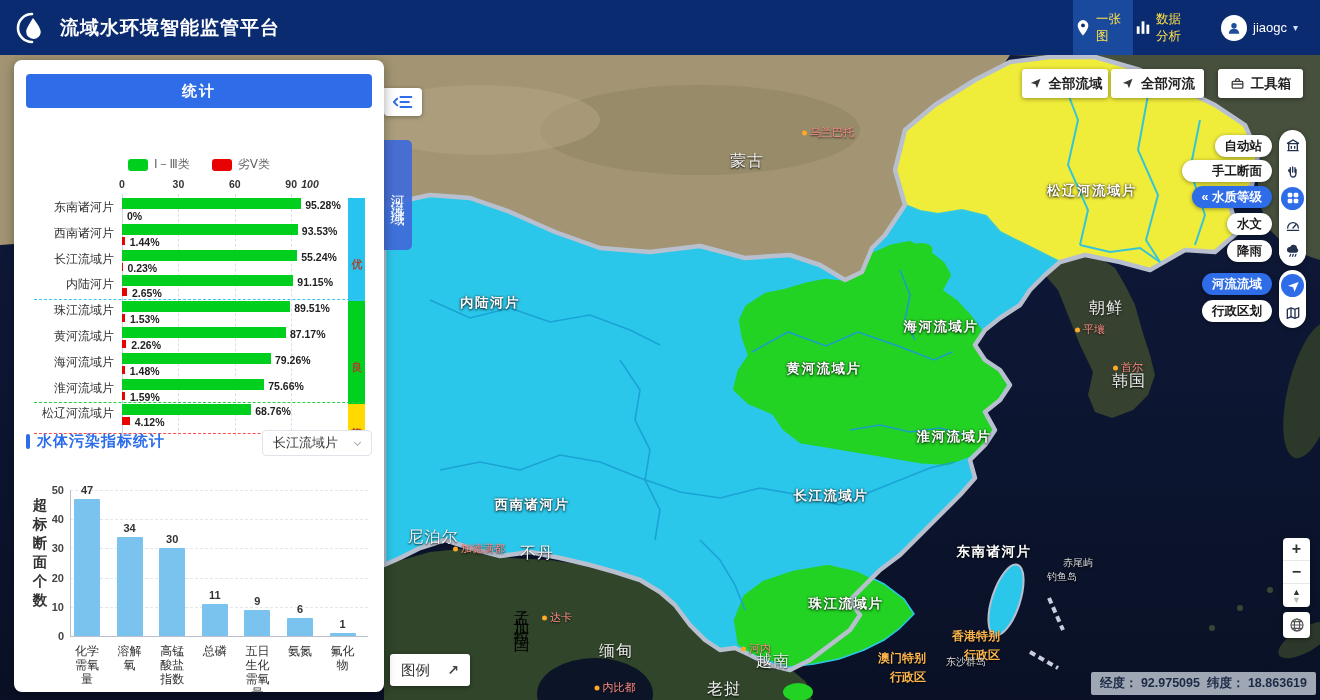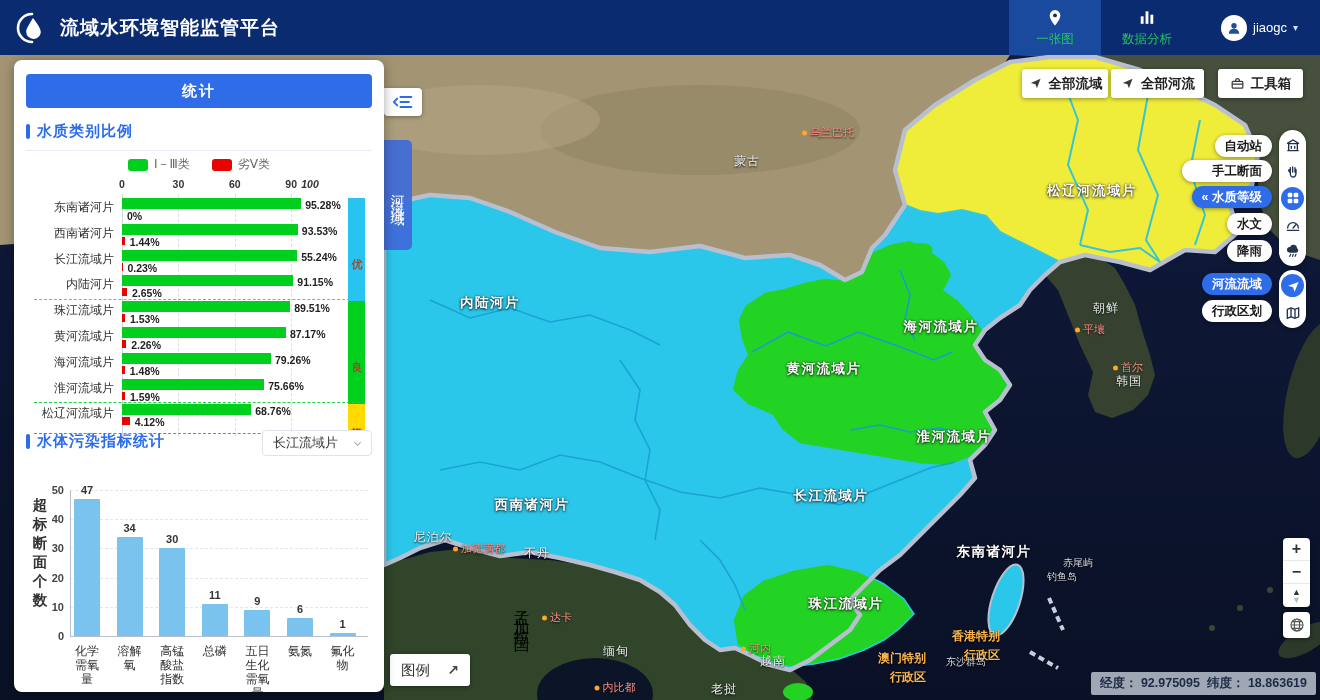--- a/index.html
+++ b/index.html
@@ -5,36 +5,36 @@
   * { margin:0; padding:0; box-sizing:border-box; }
   html,body { width:1320px; height:700px; overflow:hidden; }
   body { font-family:"Liberation Sans","DejaVu Sans",sans-serif; }
   .page { position:relative; width:1320px; height:700px; overflow:hidden; background:#0c1430; }
 
   
   .hdr { position:absolute; left:0; top:0; width:1320px; height:55px; background:#0b2b70; z-index:30; display:flex; align-items:center; }
   .logo { width:36px; height:36px; margin-left:14px; }
   .hdr-title { color:#fff; font-size:19px; font-weight:bold; letter-spacing:1px; margin-left:10px; flex:0 0 auto; }
   .hdr-spacer { flex:1; }
-  .nav-item { width:92px; height:55px; display:flex; flex-direction:column; align-items:center; justify-content:center; gap:3px; color:#22c55e; font-size:12.5px; cursor:pointer; }
+  .nav-item { width:60px; height:55px; display:flex; flex-direction:row; align-items:center; justify-content:center; gap:3px; color:#fde047; font-size:12.5px; cursor:pointer; }
   .nav-item.active { background:#1a4a9e; }
   .nav-item svg { width:20px; height:20px; }
   .user-chip { display:flex; align-items:center; gap:6px; color:#fff; font-size:13px; margin:0 22px 0 28px; cursor:pointer; }
   .avatar { width:26px; height:26px; border-radius:50%; background:#fff; display:flex; align-items:center; justify-content:center; }
   .avatar svg { width:18px; height:18px; }
   .caret { font-size:10px; color:#cfe0ff; }
 
   
   .map { position:absolute; inset:0; z-index:1; }
   .map svg.base { position:absolute; left:0; top:0; }
 
   
   .lbl { position:absolute; transform:translate(-50%,-50%); white-space:nowrap; z-index:5; pointer-events:none; }
   .lbl.region { color:#fff; font-size:13.5px; font-weight:bold; letter-spacing:1.5px; text-shadow:0 1px 3px rgba(0,0,0,.85),0 0 2px rgba(0,0,0,.6); }
-  .lbl.country { color:#f0f0f0; font-size:12px; text-shadow:0 1px 2px #000; letter-spacing:1px; }
+  .lbl.country { color:#f0f0f0; font-size:16px; text-shadow:0 1px 2px #000; letter-spacing:1px; }
   .lbl.country-v { writing-mode:vertical-rl; letter-spacing:9px; transform:translate(-50%,-50%); }
   .lbl.city { color:#ff8d85; font-size:11px; text-shadow:0 1px 2px rgba(0,0,0,.9); }
   .lbl.city .dot { display:inline-block; width:5px; height:5px; border-radius:50%; background:#ffa726; margin-right:3px; vertical-align:middle; }
   .lbl.sar { color:#ffb74d; font-size:12px; font-weight:bold; text-shadow:0 1px 2px #000; white-space:pre-line; text-align:right; line-height:1.55; }
   .lbl.island { color:#ddd; font-size:10px; text-shadow:0 1px 2px #000; }
 
   
   .collapse-btn { position:absolute; left:384px; top:88px; width:38px; height:28px; background:#fff; border-radius:0 4px 4px 4px; box-shadow:0 1px 4px rgba(0,0,0,.35); display:flex; align-items:center; justify-content:center; z-index:12; cursor:pointer; }
   .vtab { position:absolute; left:384px; top:140px; width:28px; height:110px; background:rgba(63,107,216,.93); border-radius:0 5px 5px 0; color:#fff; writing-mode:vertical-rl; text-align:center; font-size:14px; letter-spacing:6px; display:flex; align-items:center; justify-content:center; z-index:12; cursor:pointer; }
   .map-btn { position:absolute; top:69px; height:29px; background:#fff; border-radius:3px; box-shadow:0 1px 4px rgba(0,0,0,.4); display:flex; align-items:center; justify-content:center; gap:6px; font-size:13.5px; font-weight:bold; color:#222; z-index:12; cursor:pointer; }
@@ -375,24 +375,20 @@
           </svg>
       </span>
       <span>jiaogc</span>
       <span class="caret">▾</span>
     </div>
   </header>
 
   <aside class="panel">
     <button class="stat-btn">统计</button>
 
-    <div class="sec-head" style="top:62px;">
-      <span class="bar"></span>
-      <span class="sec-title">水质类别比例</span>
-    </div>
     <div class="legend-row" id="c1-legend">
         <div class="lg-item">
           <span class="sw" style="background: rgb(0, 207, 29);"></span>
           <span>Ⅰ－Ⅲ类</span>
         </div>
         <div class="lg-item">
           <span class="sw" style="background: rgb(232, 2, 2);"></span>
           <span>劣Ⅴ类</span>
         </div>
       </div>

